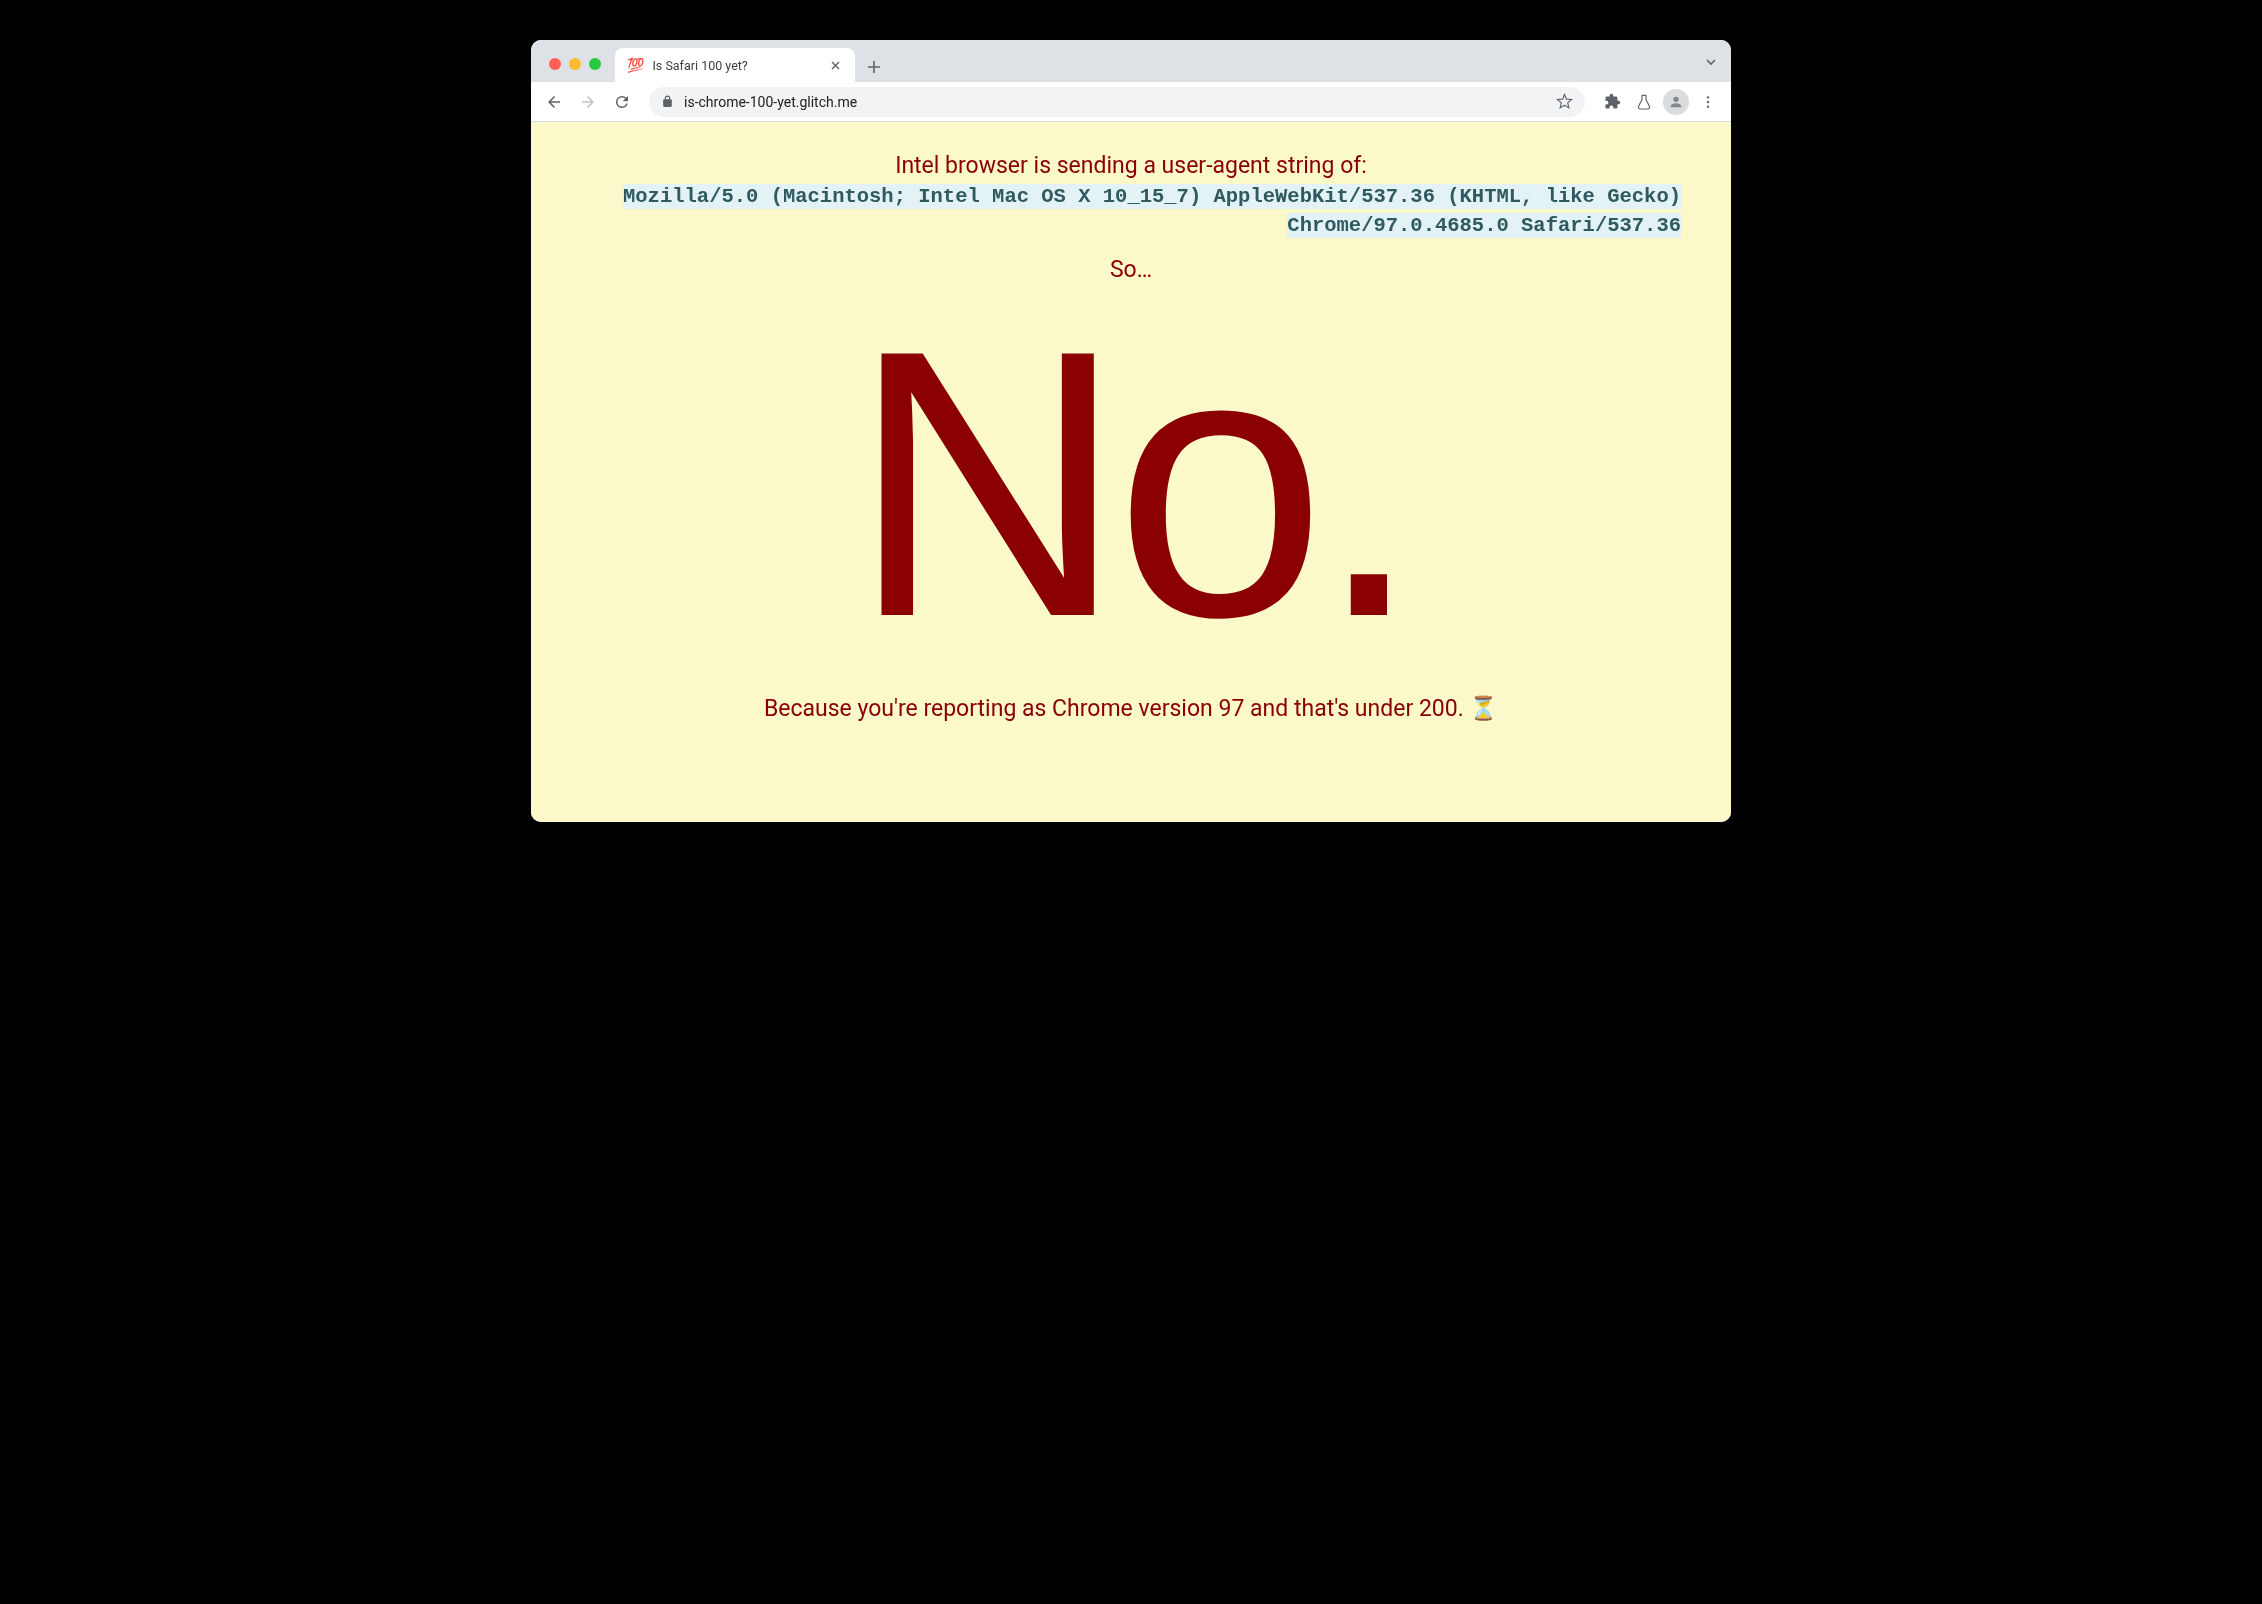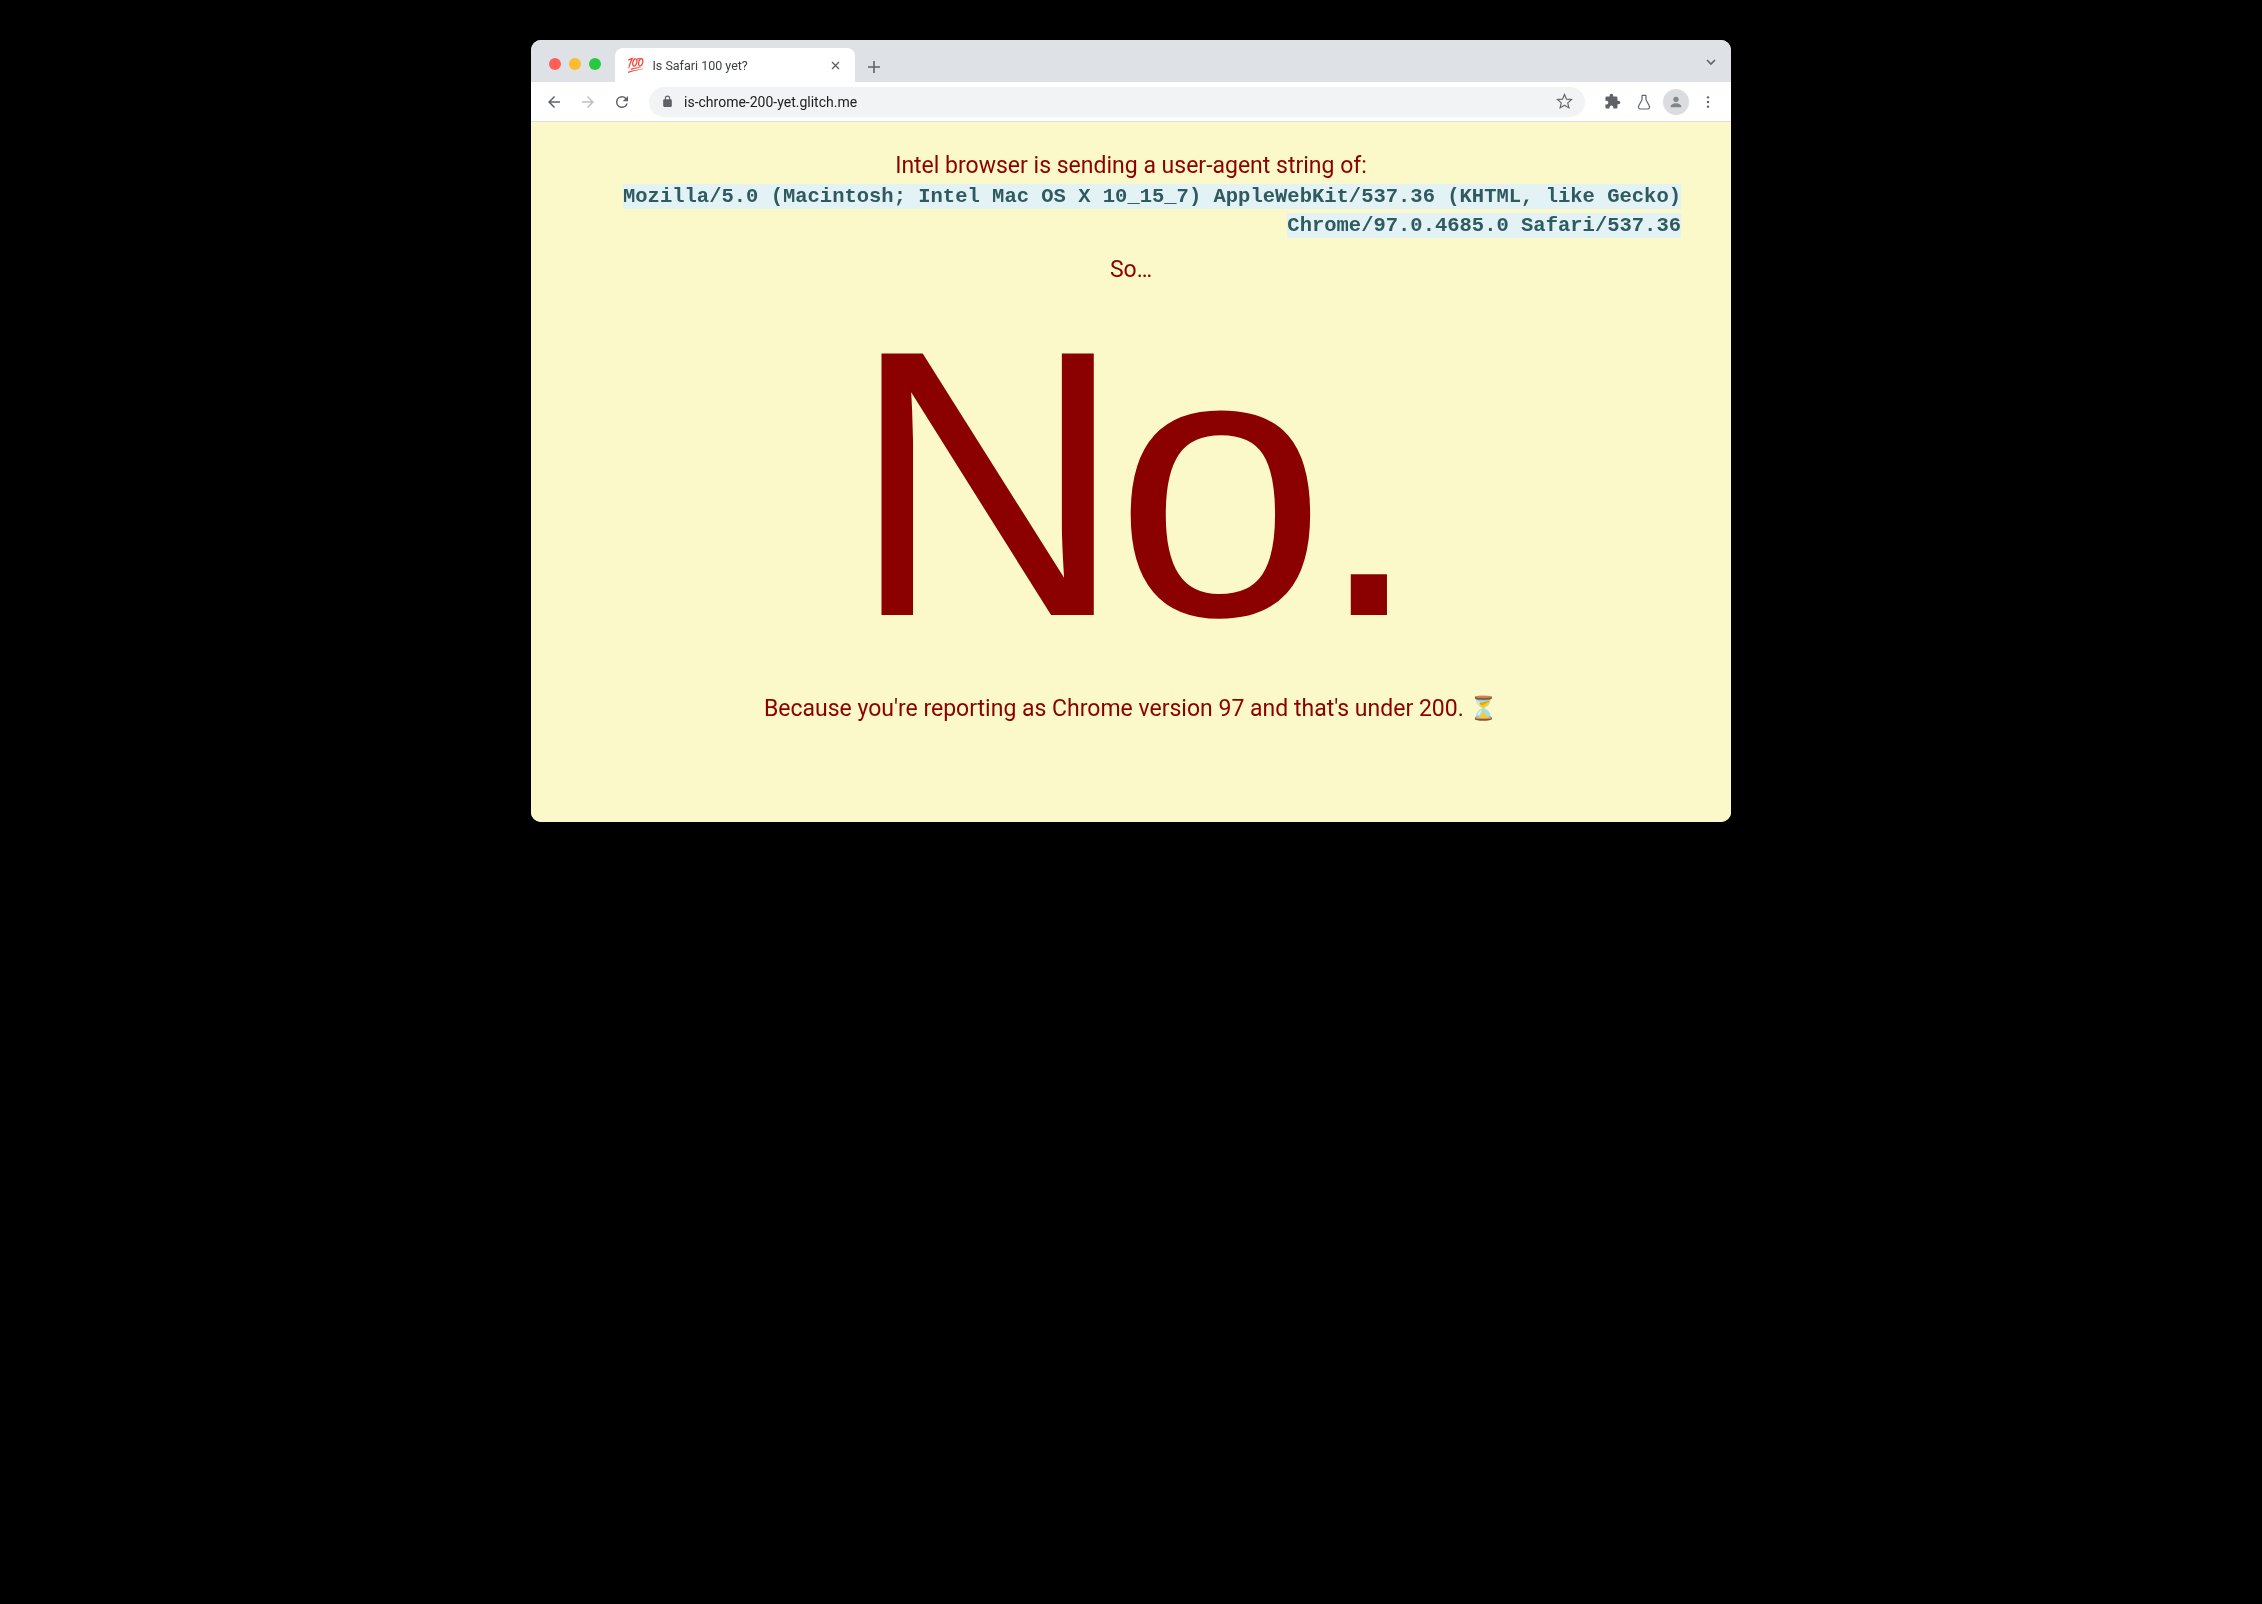--- a/index.html
+++ b/index.html
@@ -238,21 +238,21 @@
       <svg width="18" height="18" viewBox="0 0 24 24">
           <path d="M17.65 6.35A7.96 7.96 0 0 0 12 4a8 8 0 1 0 7.73 10h-2.08A6 6 0 1 1 12 6c1.66 0 3.14.69 4.22 1.78L13 11h7V4z" fill="currentColor"></path>
         </svg>
     </div>
     <div class="address-bar">
       <span class="lock-icon">
         <svg width="13" height="13" viewBox="0 0 24 24">
             <path d="M18 8h-1V6a5 5 0 0 0-10 0v2H6a2 2 0 0 0-2 2v10a2 2 0 0 0 2 2h12a2 2 0 0 0 2-2V10a2 2 0 0 0-2-2zM9 6a3 3 0 1 1 6 0v2H9z" fill="currentColor"></path>
           </svg>
       </span>
-      <span class="url-text">is-chrome-200-yet.glitch.me</span>
+      <span class="url-text">is-chrome-100-yet.glitch.me</span>
       <span class="star-icon">
         <svg width="17" height="17" viewBox="0 0 24 24">
             <path d="M12 17.27 18.18 21l-1.64-7.03L22 9.24l-7.19-.61L12 2 9.19 8.63 2 9.24l5.46 4.73L5.82 21z" fill="none" stroke="currentColor" stroke-width="1.6"></path>
           </svg>
       </span>
     </div>
     <div class="right-icons">
       <div class="toolbar-btn">
         <svg width="17" height="17" viewBox="0 0 24 24">
             <path d="M20.5 11H19V7a2 2 0 0 0-2-2h-4V3.5a2.5 2.5 0 0 0-5 0V5H4a2 2 0 0 0-2 2v3.8h1.5a2.7 2.7 0 0 1 0 5.4H2V20a2 2 0 0 0 2 2h3.8v-1.5a2.7 2.7 0 0 1 5.4 0V22H17a2 2 0 0 0 2-2v-4h1.5a2.5 2.5 0 0 0 0-5z" fill="currentColor"></path>

